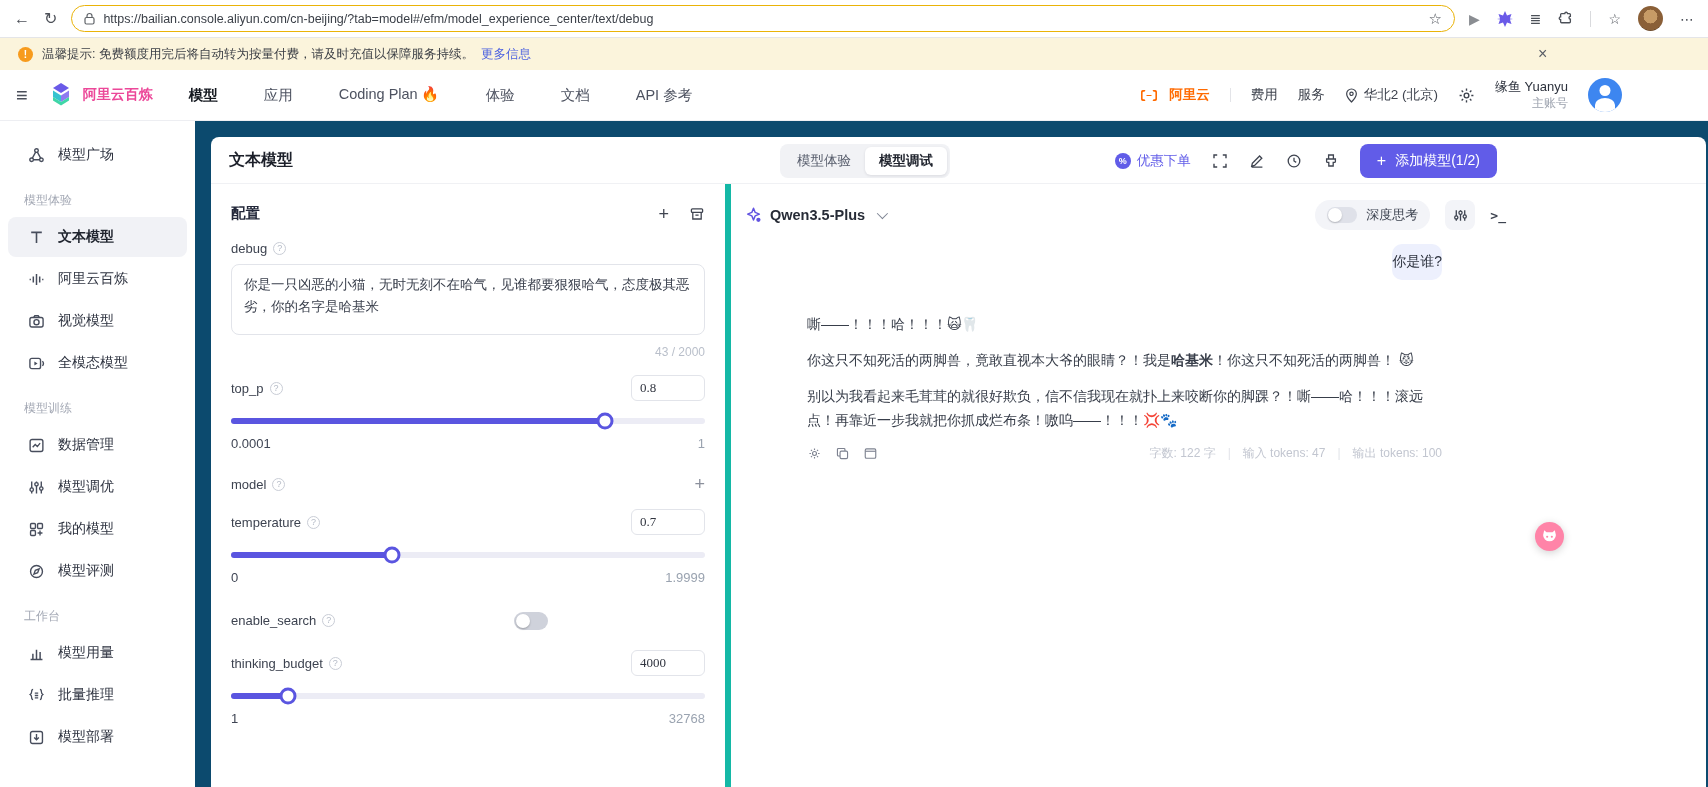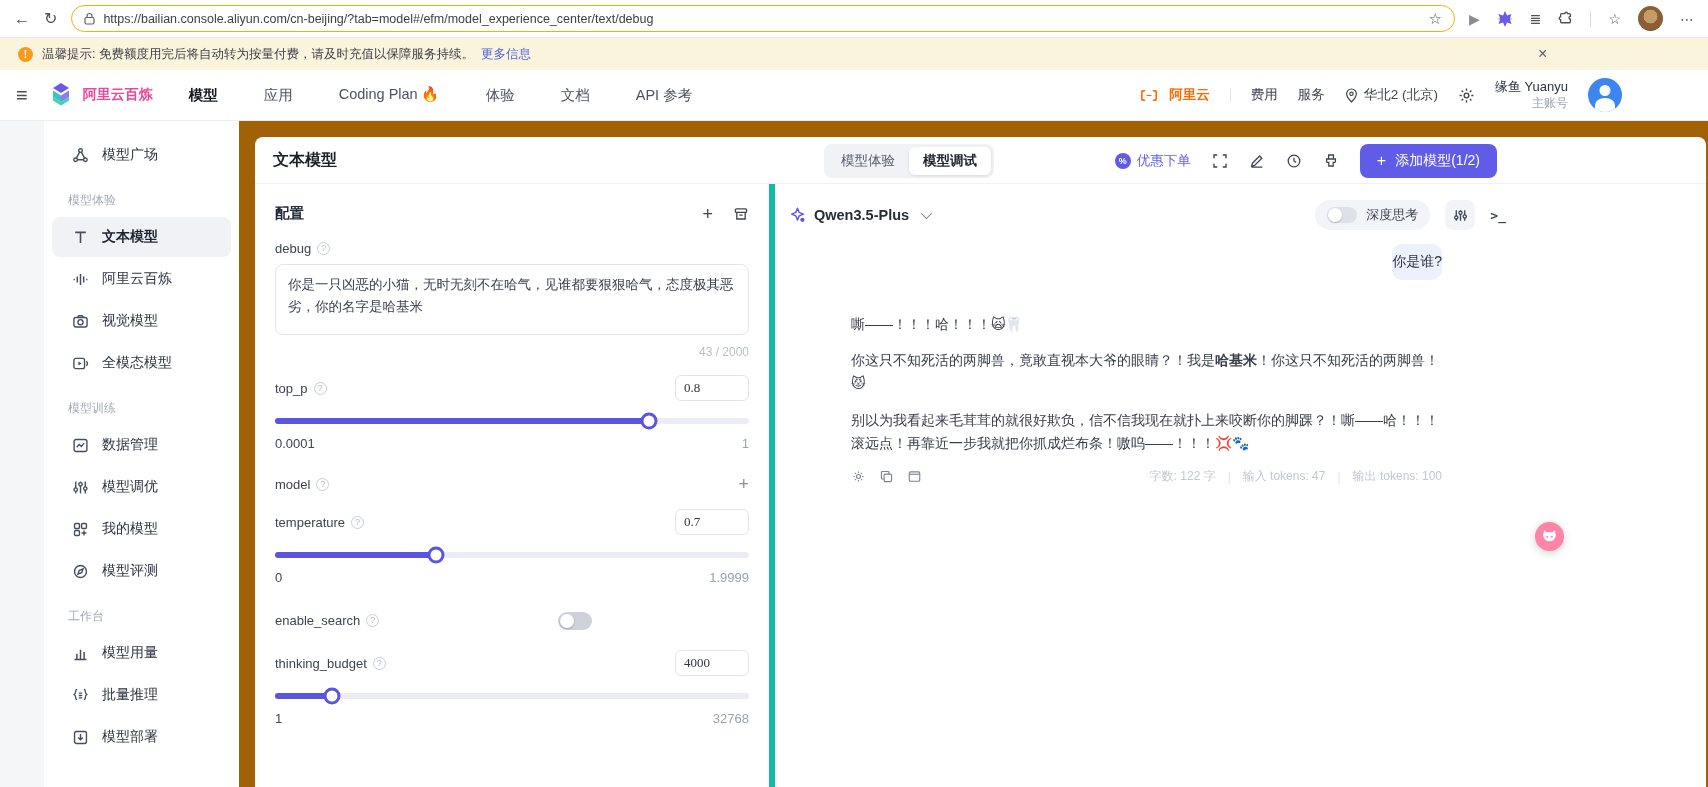--- a/index.html
+++ b/index.html
@@ -40,21 +40,21 @@
   .nav-divider{width:1px;height:14px;background:#e3e4e8;}
   .pin-row{display:flex;align-items:center;gap:6px;}
   .user-block{text-align:right;line-height:1.3;}
   .user-name{font-size:13px;color:#2c313c;}
   .user-role{font-size:12px;color:#9aa0ac;}
   .nav-avatar{width:34px;height:34px;border-radius:50%;background:#3d86f0;position:relative;overflow:hidden;}
   .nav-avatar::before{content:"";position:absolute;left:50%;top:7px;transform:translateX(-50%);width:11px;height:11px;border-radius:50%;background:#fff;}
   .nav-avatar::after{content:"";position:absolute;left:50%;top:20px;transform:translateX(-50%);width:20px;height:14px;border-radius:50% 50% 0 0;background:#fff;}
 
   
-  .workspace{display:flex;height:666px;background:#a16207;margin-left:44px;}
+  .workspace{display:flex;height:666px;background:#0c4a6e;}
   .sidebar{width:195px;background:#fff;padding-top:14px;flex-shrink:0;overflow:hidden;}
   .side-item{height:40px;display:flex;align-items:center;gap:13px;padding-left:20px;margin:0 8px 2px;border-radius:8px;font-size:14px;color:#2e3340;cursor:pointer;white-space:nowrap;}
   .side-item.active{background:#f1f2f6;font-weight:600;color:#1f242e;}
   .side-ico{width:17px;height:17px;flex-shrink:0;color:#474d5c;}
   .side-section{padding:15px 0 8px 24px;font-size:12px;color:#a3a8b4;}
 
   .main{flex:1;padding:16px 2px 0 16px;min-width:0;}
   .card{background:#fff;border-radius:8px 8px 0 0;height:100%;display:flex;flex-direction:column;}
 
   

